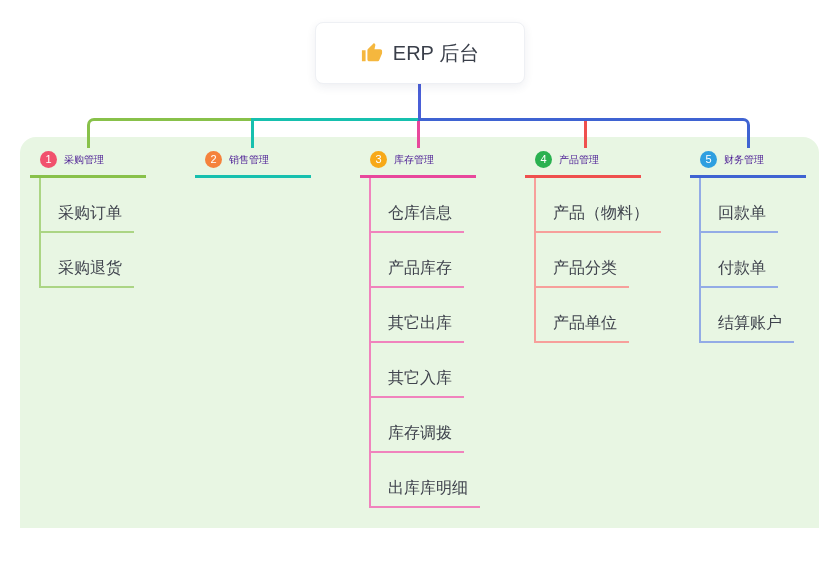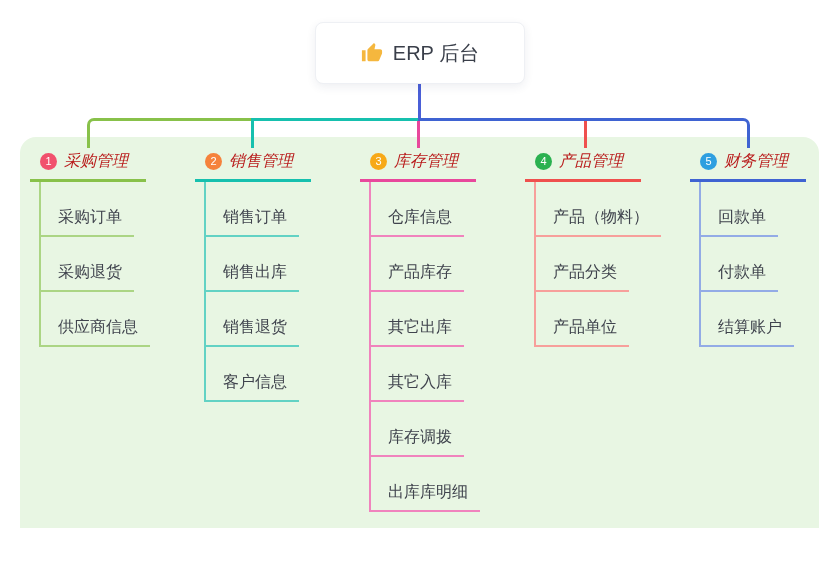--- a/index.html
+++ b/index.html
@@ -23,21 +23,21 @@
   .drop-3{left:417px;top:121px;width:3px;height:27px;}
   .drop-4{left:584px;top:121px;width:3px;height:27px;}
 
   .branch{position:absolute;top:148px;width:160px;}
   .b1{left:30px}.b2{left:195px}.b3{left:360px}.b4{left:525px}.b5{left:690px}
 
   .hdr{display:flex;align-items:center;gap:7px;box-sizing:border-box;width:116px;
     padding:3px 0 7px 10px;border-bottom:3px solid var(--main);cursor:pointer;}
   .badge{width:17px;height:17px;border-radius:50%;background:var(--badge);color:#ffffff;
     font-size:11px;line-height:17px;text-align:center;flex:0 0 17px;}
-  .blabel{font-size:16px;font-weight:500;color:#b91c1c;white-space:nowrap;font-style:italic;}
+  .blabel{font-size:10px;font-weight:500;color:#4c1d95;white-space:nowrap;}
 
   .kids{margin-left:9px;border-left:2px solid var(--light);width:fit-content;}
   .kid{height:55px;display:flex;align-items:flex-end;cursor:pointer;}
   .kid>span{display:inline-block;padding:0 12px 7px 17px;border-bottom:2px solid var(--light);
     font-size:16px;color:#40444e;white-space:nowrap;}
 </style>
 </head>
 <body>
 
 <div class="stage">
@@ -64,44 +64,27 @@
       <span class="badge">1</span>
       <span class="blabel">采购管理</span>
     </div>
     <div class="kids">
       <div class="kid">
           <span>采购订单</span>
         </div>
       <div class="kid">
           <span>采购退货</span>
         </div>
-      <div class="kid">
-          <span>供应商信息</span>
-        </div>
     </div>
   </section>
 
   <section class="branch b2" style="--main: #16c0ae; --light: #62d2c4; --badge: #f5823c;">
     <div class="hdr">
       <span class="badge">2</span>
       <span class="blabel">销售管理</span>
-    </div>
-    <div class="kids">
-      <div class="kid">
-          <span>销售订单</span>
-        </div>
-      <div class="kid">
-          <span>销售出库</span>
-        </div>
-      <div class="kid">
-          <span>销售退货</span>
-        </div>
-      <div class="kid">
-          <span>客户信息</span>
-        </div>
     </div>
   </section>
 
   <section class="branch b3" style="--main: #e8489c; --light: #f083bd; --badge: #f7a918;">
     <div class="hdr">
       <span class="badge">3</span>
       <span class="blabel">库存管理</span>
     </div>
     <div class="kids">
       <div class="kid">

